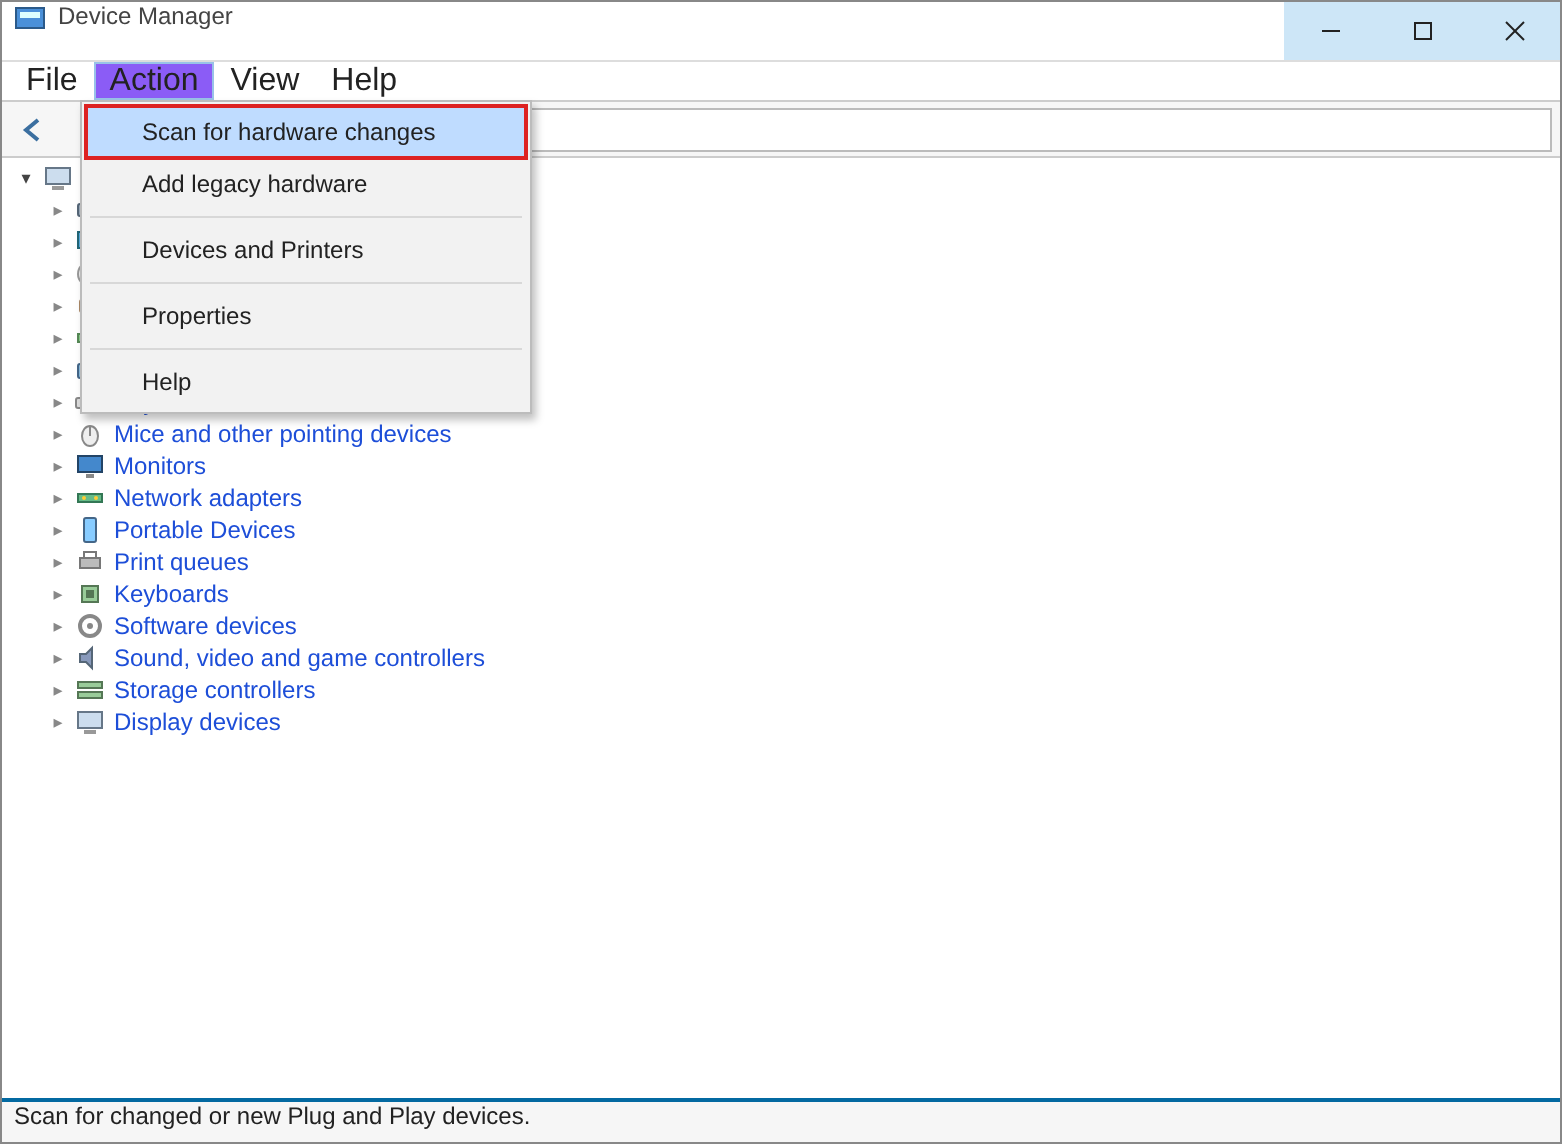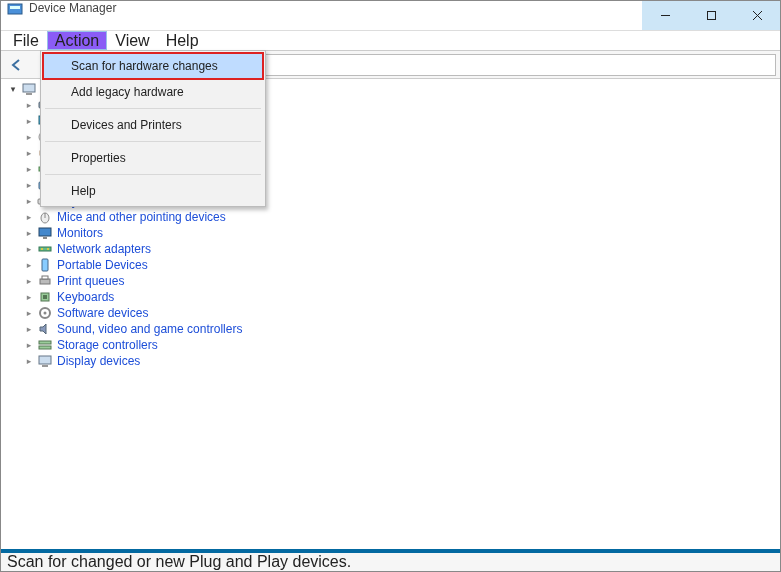--- a/index.html
+++ b/index.html
@@ -95,22 +95,22 @@
     height: 26px; display:flex; align-items:center; padding-left: 28px;
     font-size: 12px; color: #222;
   }
   .dd-item.highlight {
     background: #bfdcff;
     outline: 2px solid #d22; outline-offset: -1px;
   }
   .dd-sep { height:1px; background:#d8d8d8; margin:3px 2px; }
   
   .statusbar {
-    height: 22px; border-top: 4px solid #0369a1; background: #f6f6f6;
-    display:flex; align-items:flex-end; padding-left: 6px; font-size: 16px; color:#222;
+    height: 22px; border-top: 2px solid #0369a1; background: #f6f6f6;
+    display:flex; align-items:flex-start; padding-left: 6px; font-size: 12px; color:#222;
   }
 </style>
 </head>
 <body>
 
 <div class="titlebar">
   <span class="app-icon">
     <svg viewBox="0 0 16 16">
         <rect x="1" y="3" width="14" height="10" fill="#4a90d9" stroke="#2b5a8a"></rect>
         <rect x="3" y="5" width="10" height="3" fill="#dff"></rect>

